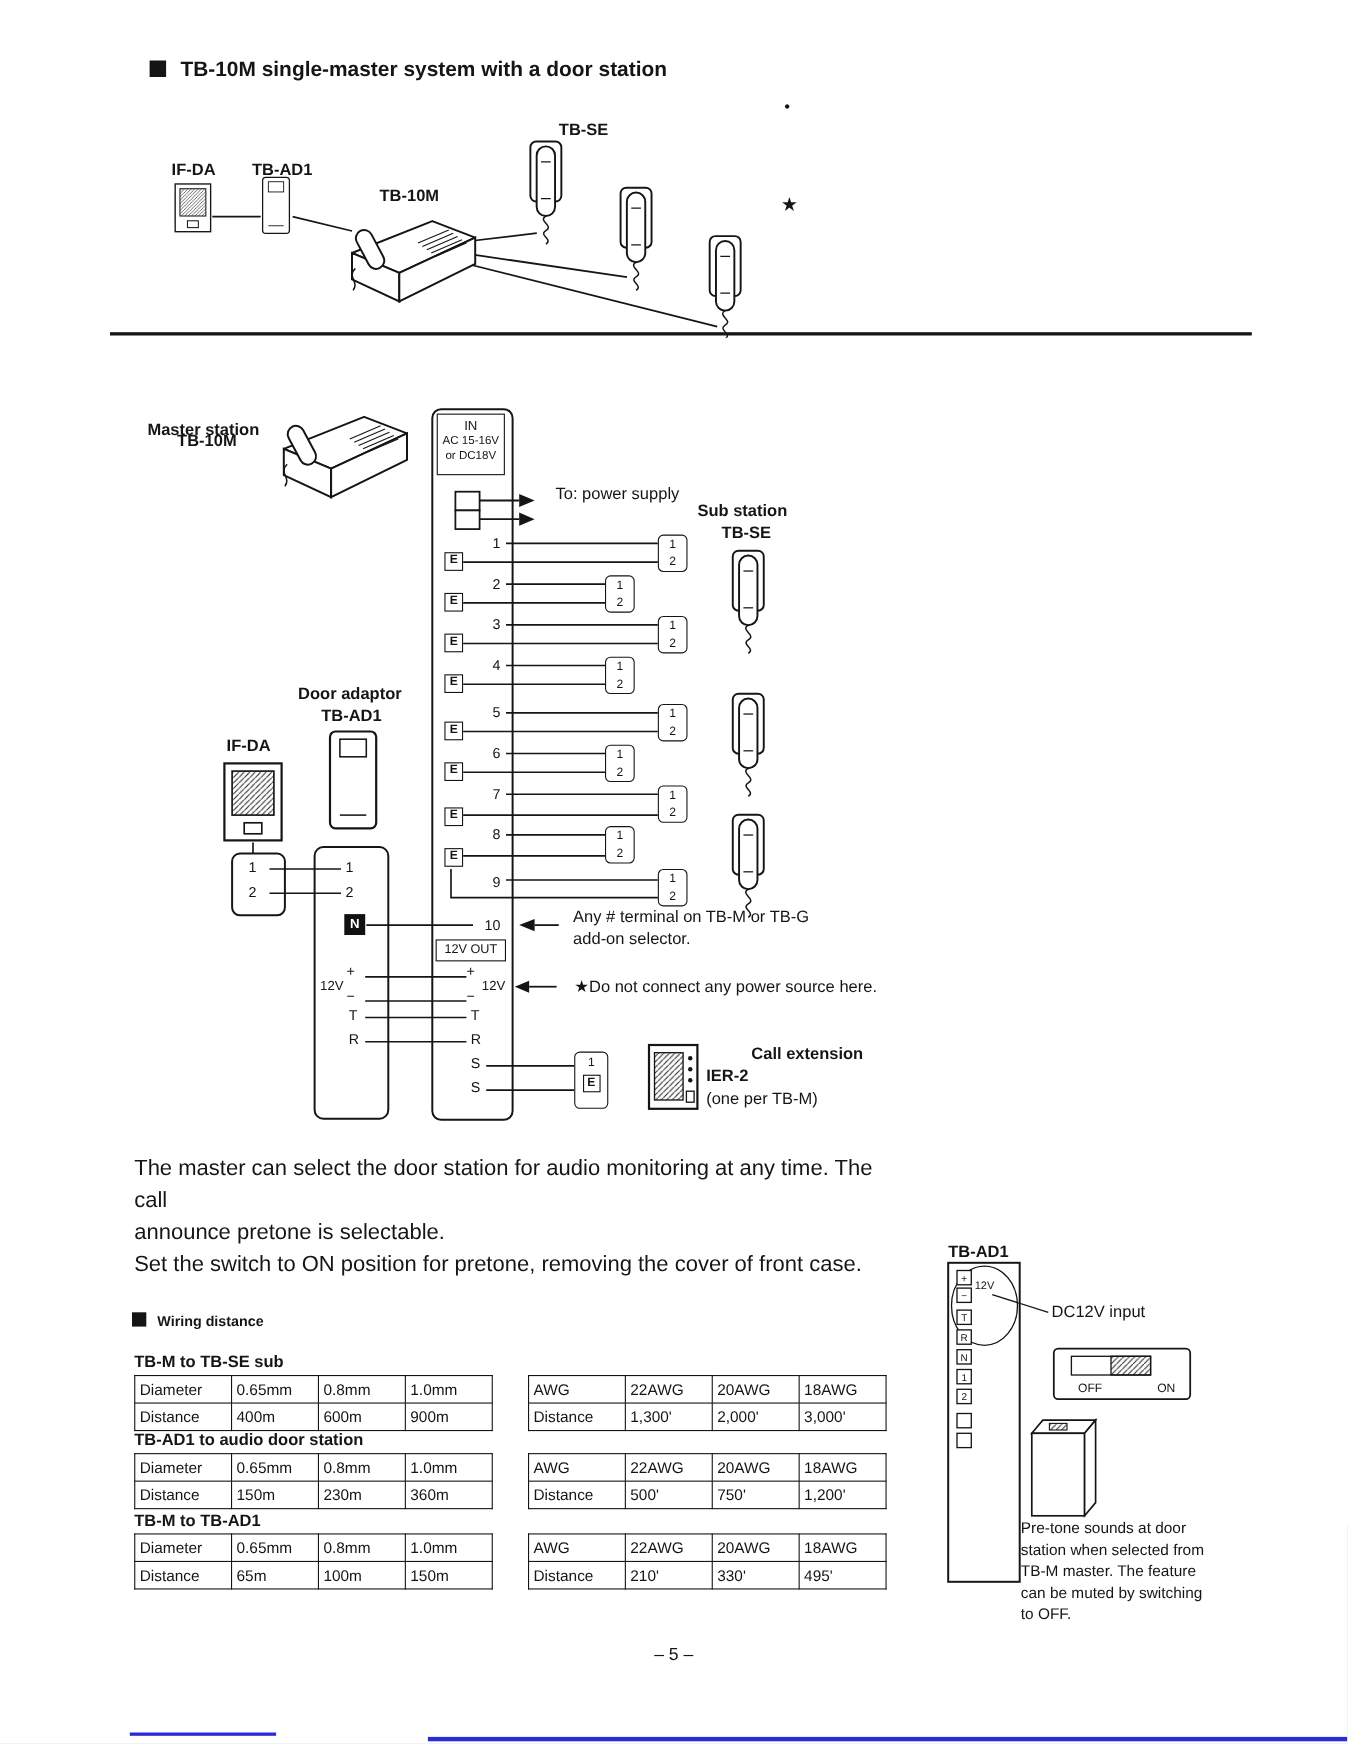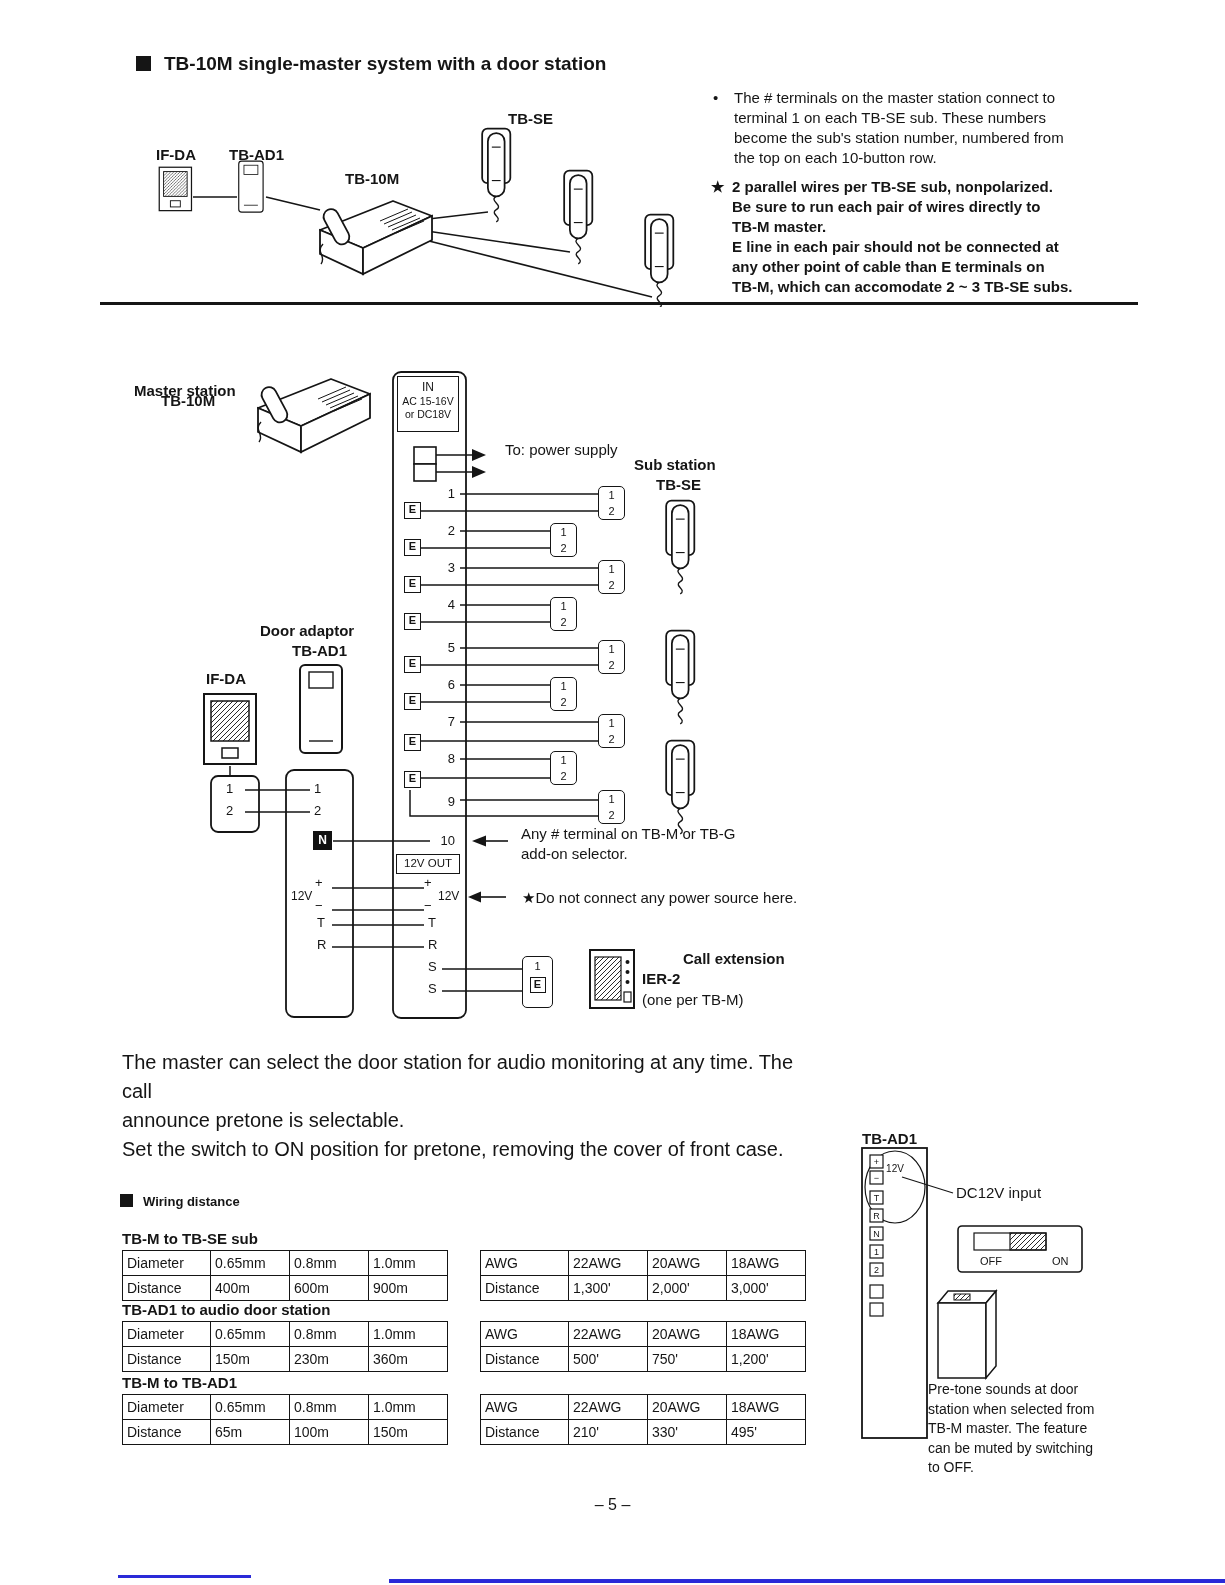--- a/index.html
+++ b/index.html
@@ -113,33 +113,23 @@
     <use href="#sym-wallphone" transform="translate(438,76) scale(0.88)"></use>
     <use href="#sym-wallphone" transform="translate(519,120) scale(0.88)"></use>
   </svg>
   <div class="abs lbl" style="left:508px;top:110px;">TB-SE</div>
   <div class="abs lbl" style="left:156px;top:146px;">IF-DA</div>
   <div class="abs lbl" style="left:229px;top:146px;">TB-AD1</div>
   <div class="abs lbl" style="left:345px;top:170px;">TB-10M</div>
 
   <div class="abs fs15 brow" style="left:713px;top:88px;width:448px;">
     <span class="mark">•</span>
-    <span class="pre">The # terminals on the master station connect to
-terminal 1 on each TB-SE sub. These numbers
-become the sub's station number, numbered from
-the top on each 10-button row.</span>
   </div>
   <div class="abs fs15 brow b" style="left:711px;top:177px;width:452px;">
     <span class="mark">★</span>
-    <span class="pre">2 parallel wires per TB-SE sub, nonpolarized.
-Be sure to run each pair of wires directly to
-TB-M master.
-E line in each pair should not be connected at
-any other point of cable than E terminals on
-TB-M, which can accomodate 2 ~ 3 TB-SE subs.</span>
   </div>
 
   <div class="rule" style="left:100px;top:302px;width:1038px;height:2.5px;"></div>
 
   <svg class="abs" style="left:120px;top:360px;" width="740" height="670">
 
     <rect x="273" y="12" width="73" height="646" rx="8" fill="none" stroke="#151515" stroke-width="1.8"></rect>
 
     <rect x="166" y="410" width="67" height="247" rx="8" fill="none" stroke="#151515" stroke-width="1.8"></rect>
 
@@ -264,21 +254,21 @@
   </div>
   <div class="subbox" style="left:550px;top:751px;">
     <div>1</div>
     <div>2</div>
   </div>
   <div class="subbox" style="left:598px;top:790px;">
     <div>1</div>
     <div>2</div>
   </div>
 
-  <div class="abs lbl" style="left:260px;top:622px;text-align:right;">Door adaptor</div>
+  <div class="abs lbl" style="left:271px;top:622px;text-align:right;">Door adaptor</div>
   <div class="abs lbl" style="left:292px;top:642px;">TB-AD1</div>
   <div class="abs lbl" style="left:206px;top:670px;">IF-DA</div>
 
   <div class="dlabel" style="left:226px;top:782px;">1</div>
   <div class="dlabel" style="left:226px;top:804px;">2</div>
   <div class="dlabel" style="left:314px;top:782px;">1</div>
   <div class="dlabel" style="left:314px;top:804px;">2</div>
   <div class="nbox" style="left:313px;top:831px;">N</div>
 
   <div class="v12out" style="left:396px;top:854px;">12V OUT</div>

